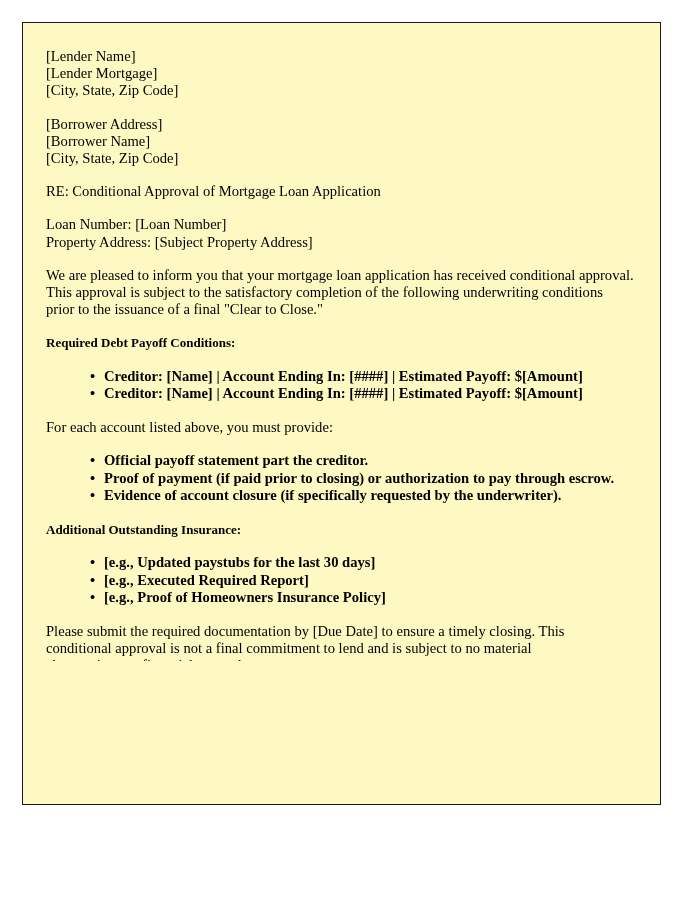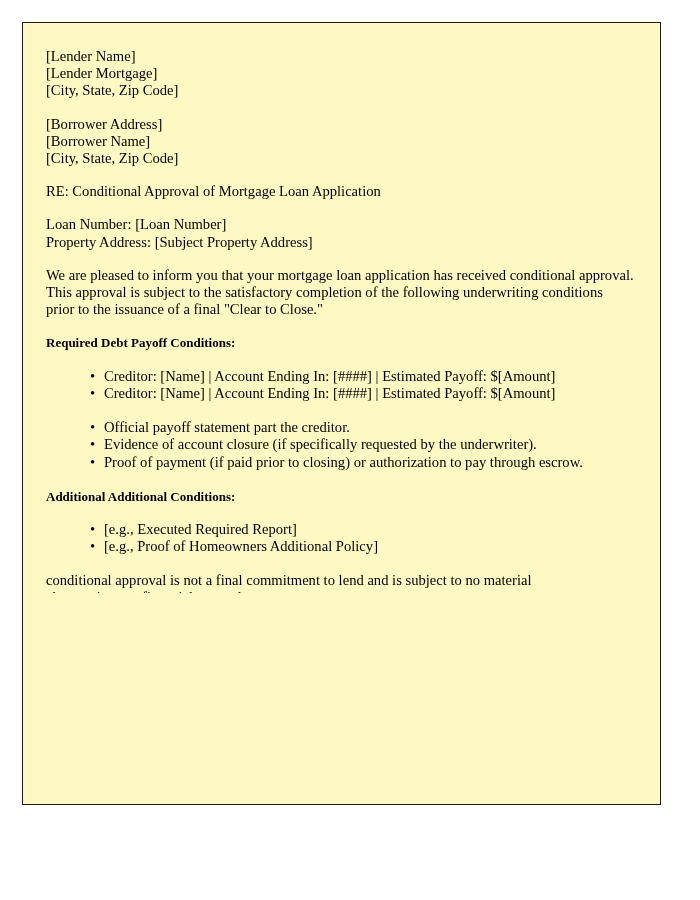--- a/index.html
+++ b/index.html
@@ -49,20 +49,21 @@
     font-size: 13px;
     line-height: 17.2px;
     font-weight: bold;
     margin: 0 0 16px 0;
   }
 
   ul.bullets {
     margin: 16px 0 16px 0;
     padding: 0 0 0 44px;
     list-style: none;
+    font-weight: bold;
   }
   ul.bullets li {
     font-size: 14.6px;
     line-height: 17.6px;
     position: relative;
     padding-left: 14px;
   }
   ul.bullets li::before {
     content: "\2022";
     position: absolute;
@@ -110,33 +111,36 @@
     <div class="block">We are pleased to inform you that your mortgage loan application has received conditional approval. This approval is subject to the satisfactory completion of the following underwriting conditions prior to the issuance of a final "Clear to Close."</div>
 
     <div class="heading">Required Debt Payoff Conditions:</div>
 
 
     <ul class="bullets">
       <li>Creditor: [Name] | Account Ending In: [####] | Estimated Payoff: $[Amount]</li>
       <li>Creditor: [Name] | Account Ending In: [####] | Estimated Payoff: $[Amount]</li>
     </ul>
 
+    <div class="block">For each account listed above, you must provide:</div>
 
     <ul class="bullets">
       <li>Official payoff statement part the creditor.</li>
+      <li>Proof of payment (if paid prior to closing) or authorization to pay through escrow.</li>
       <li>Evidence of account closure (if specifically requested by the underwriter).</li>
-      <li>Proof of payment (if paid prior to closing) or authorization to pay through escrow.</li>
     </ul>
 
-    <div class="heading">Additional Additional Conditions:</div>
+    <div class="heading">Additional Outstanding Insurance:</div>
 
     <ul class="bullets">
+      <li>[e.g., Updated paystubs for the last 30 days]</li>
       <li>[e.g., Executed Required Report]</li>
-      <li>[e.g., Proof of Homeowners Additional Policy]</li>
+      <li>[e.g., Proof of Homeowners Insurance Policy]</li>
     </ul>
 
     <div class="block">
+      <span class="line">Please submit the required documentation by [Due Date] to ensure a timely closing. This</span>
       <span class="line">conditional approval is not a final commitment to lend and is subject to no material</span>
       <span class="clipped-line">changes in your financial or employment status.</span>
     </div>
 
   </div>
 </div>
 
 </body></html>

